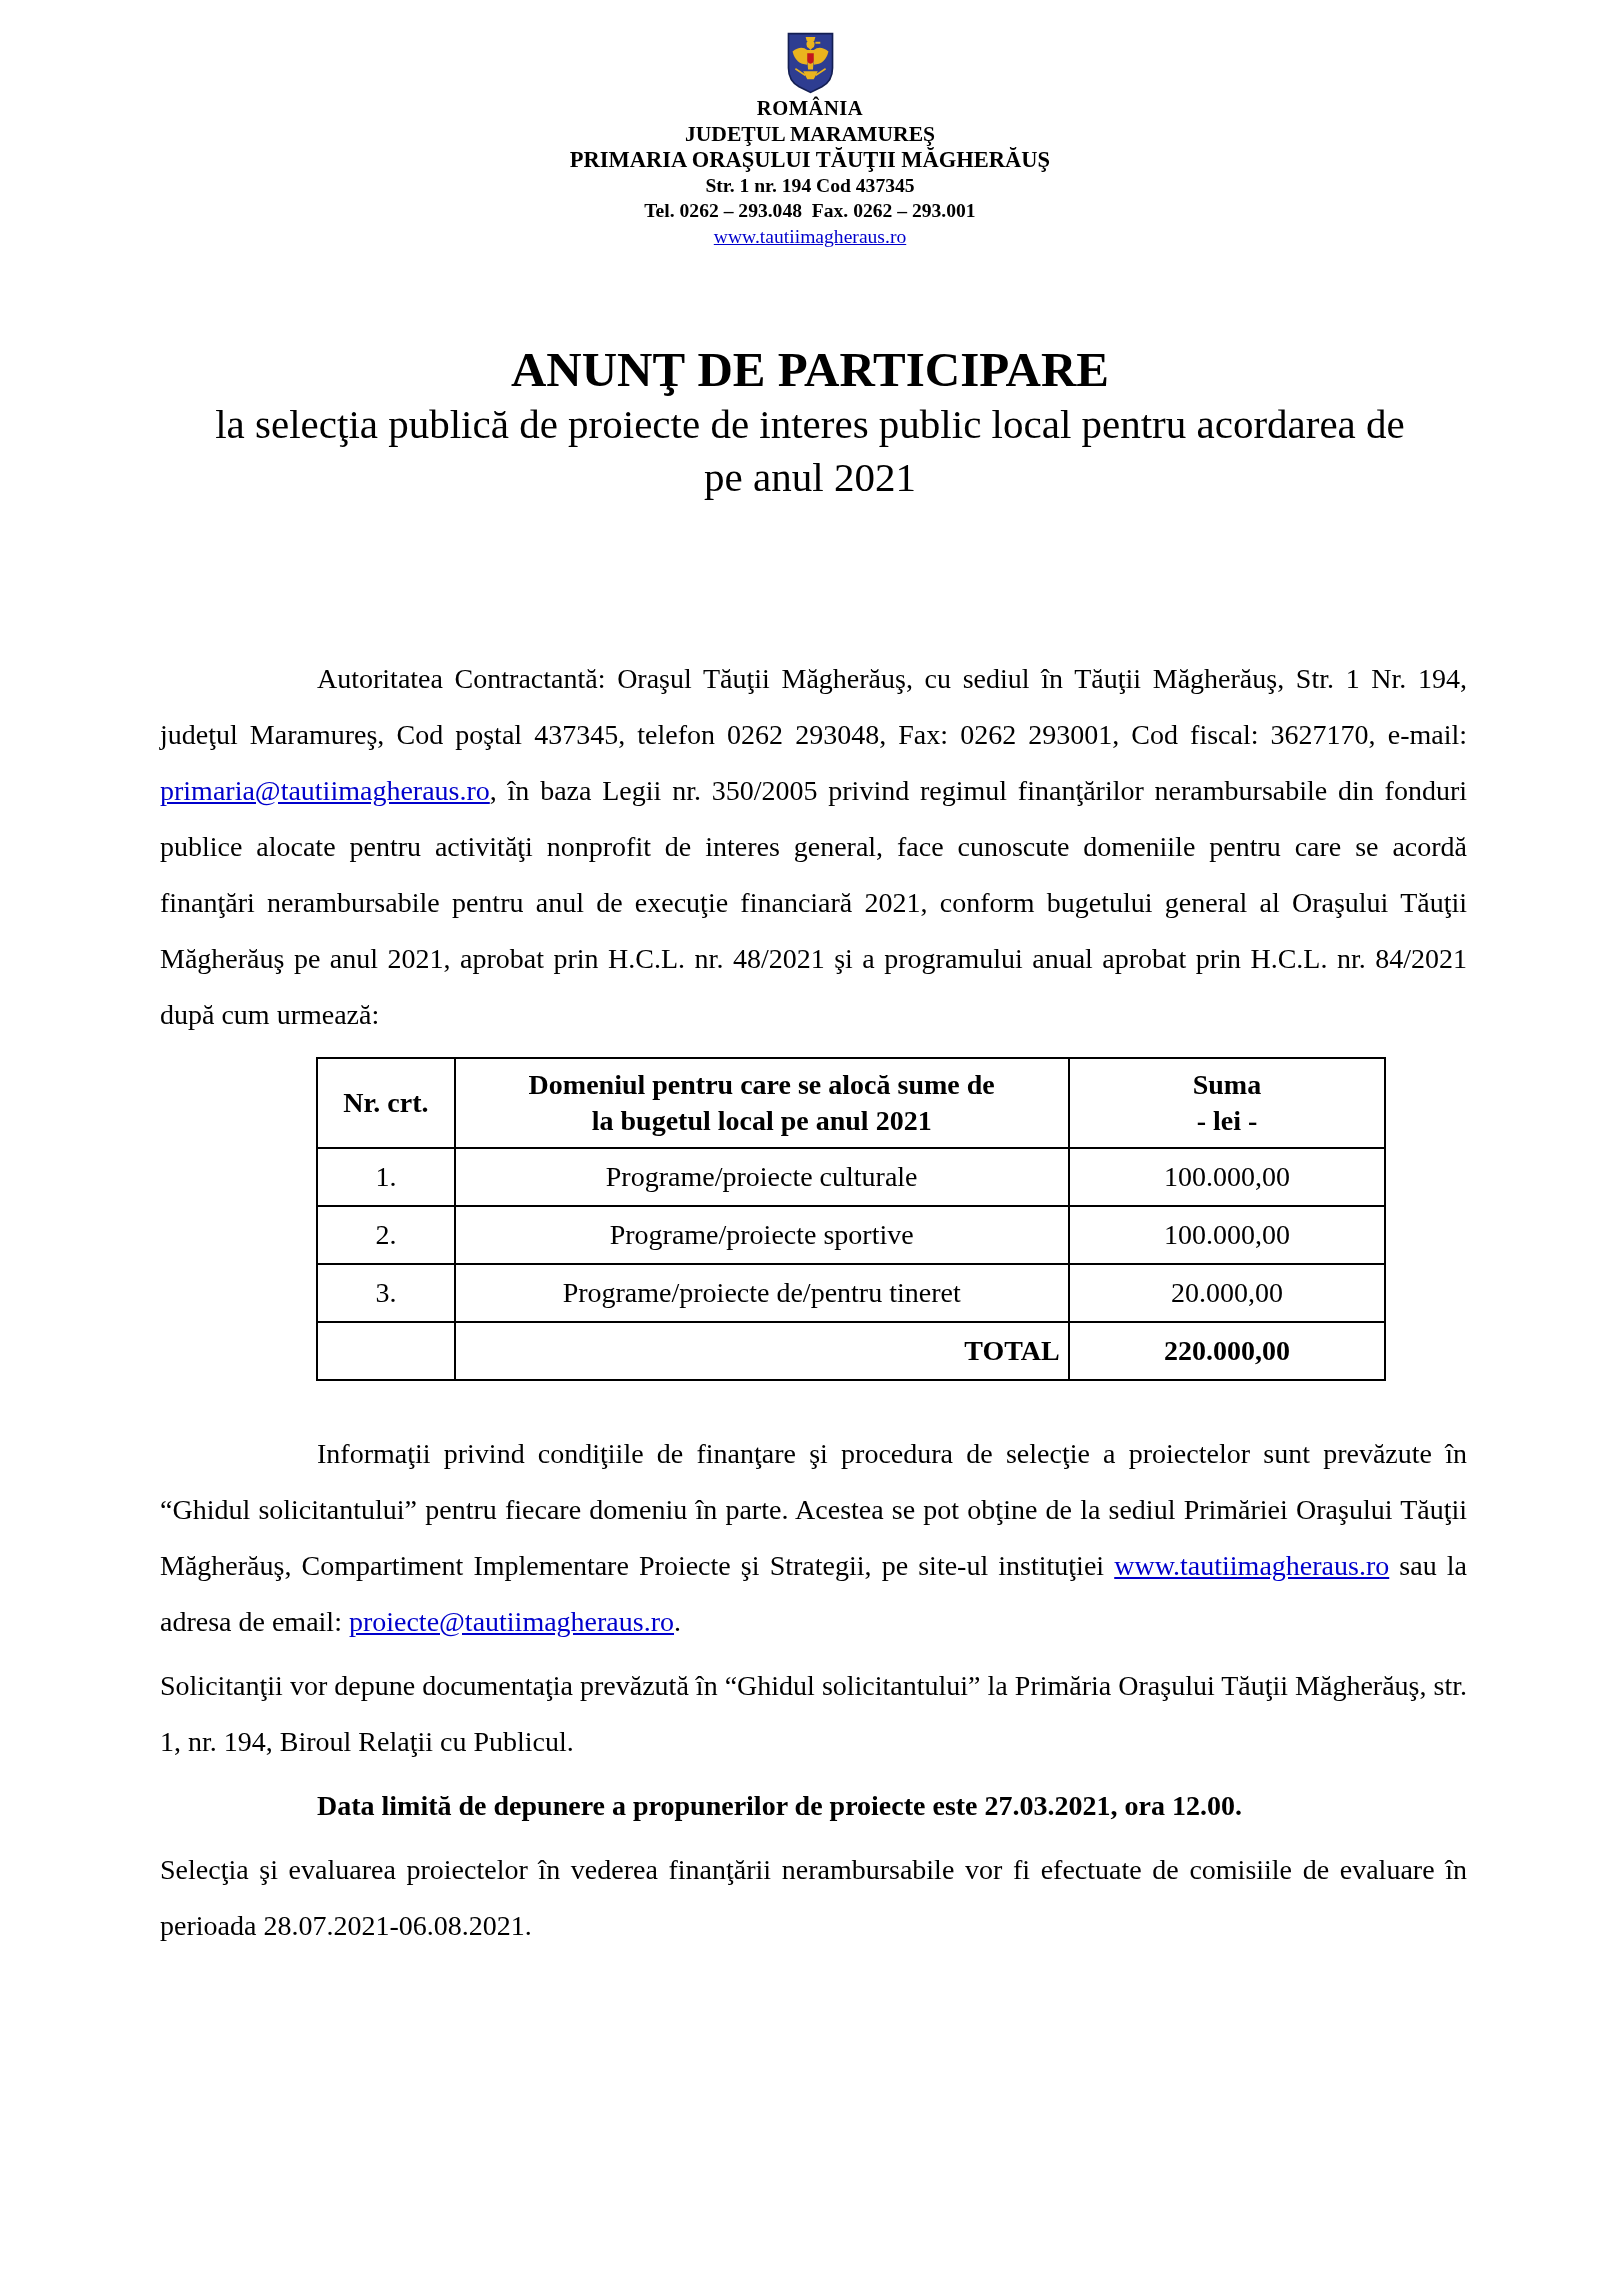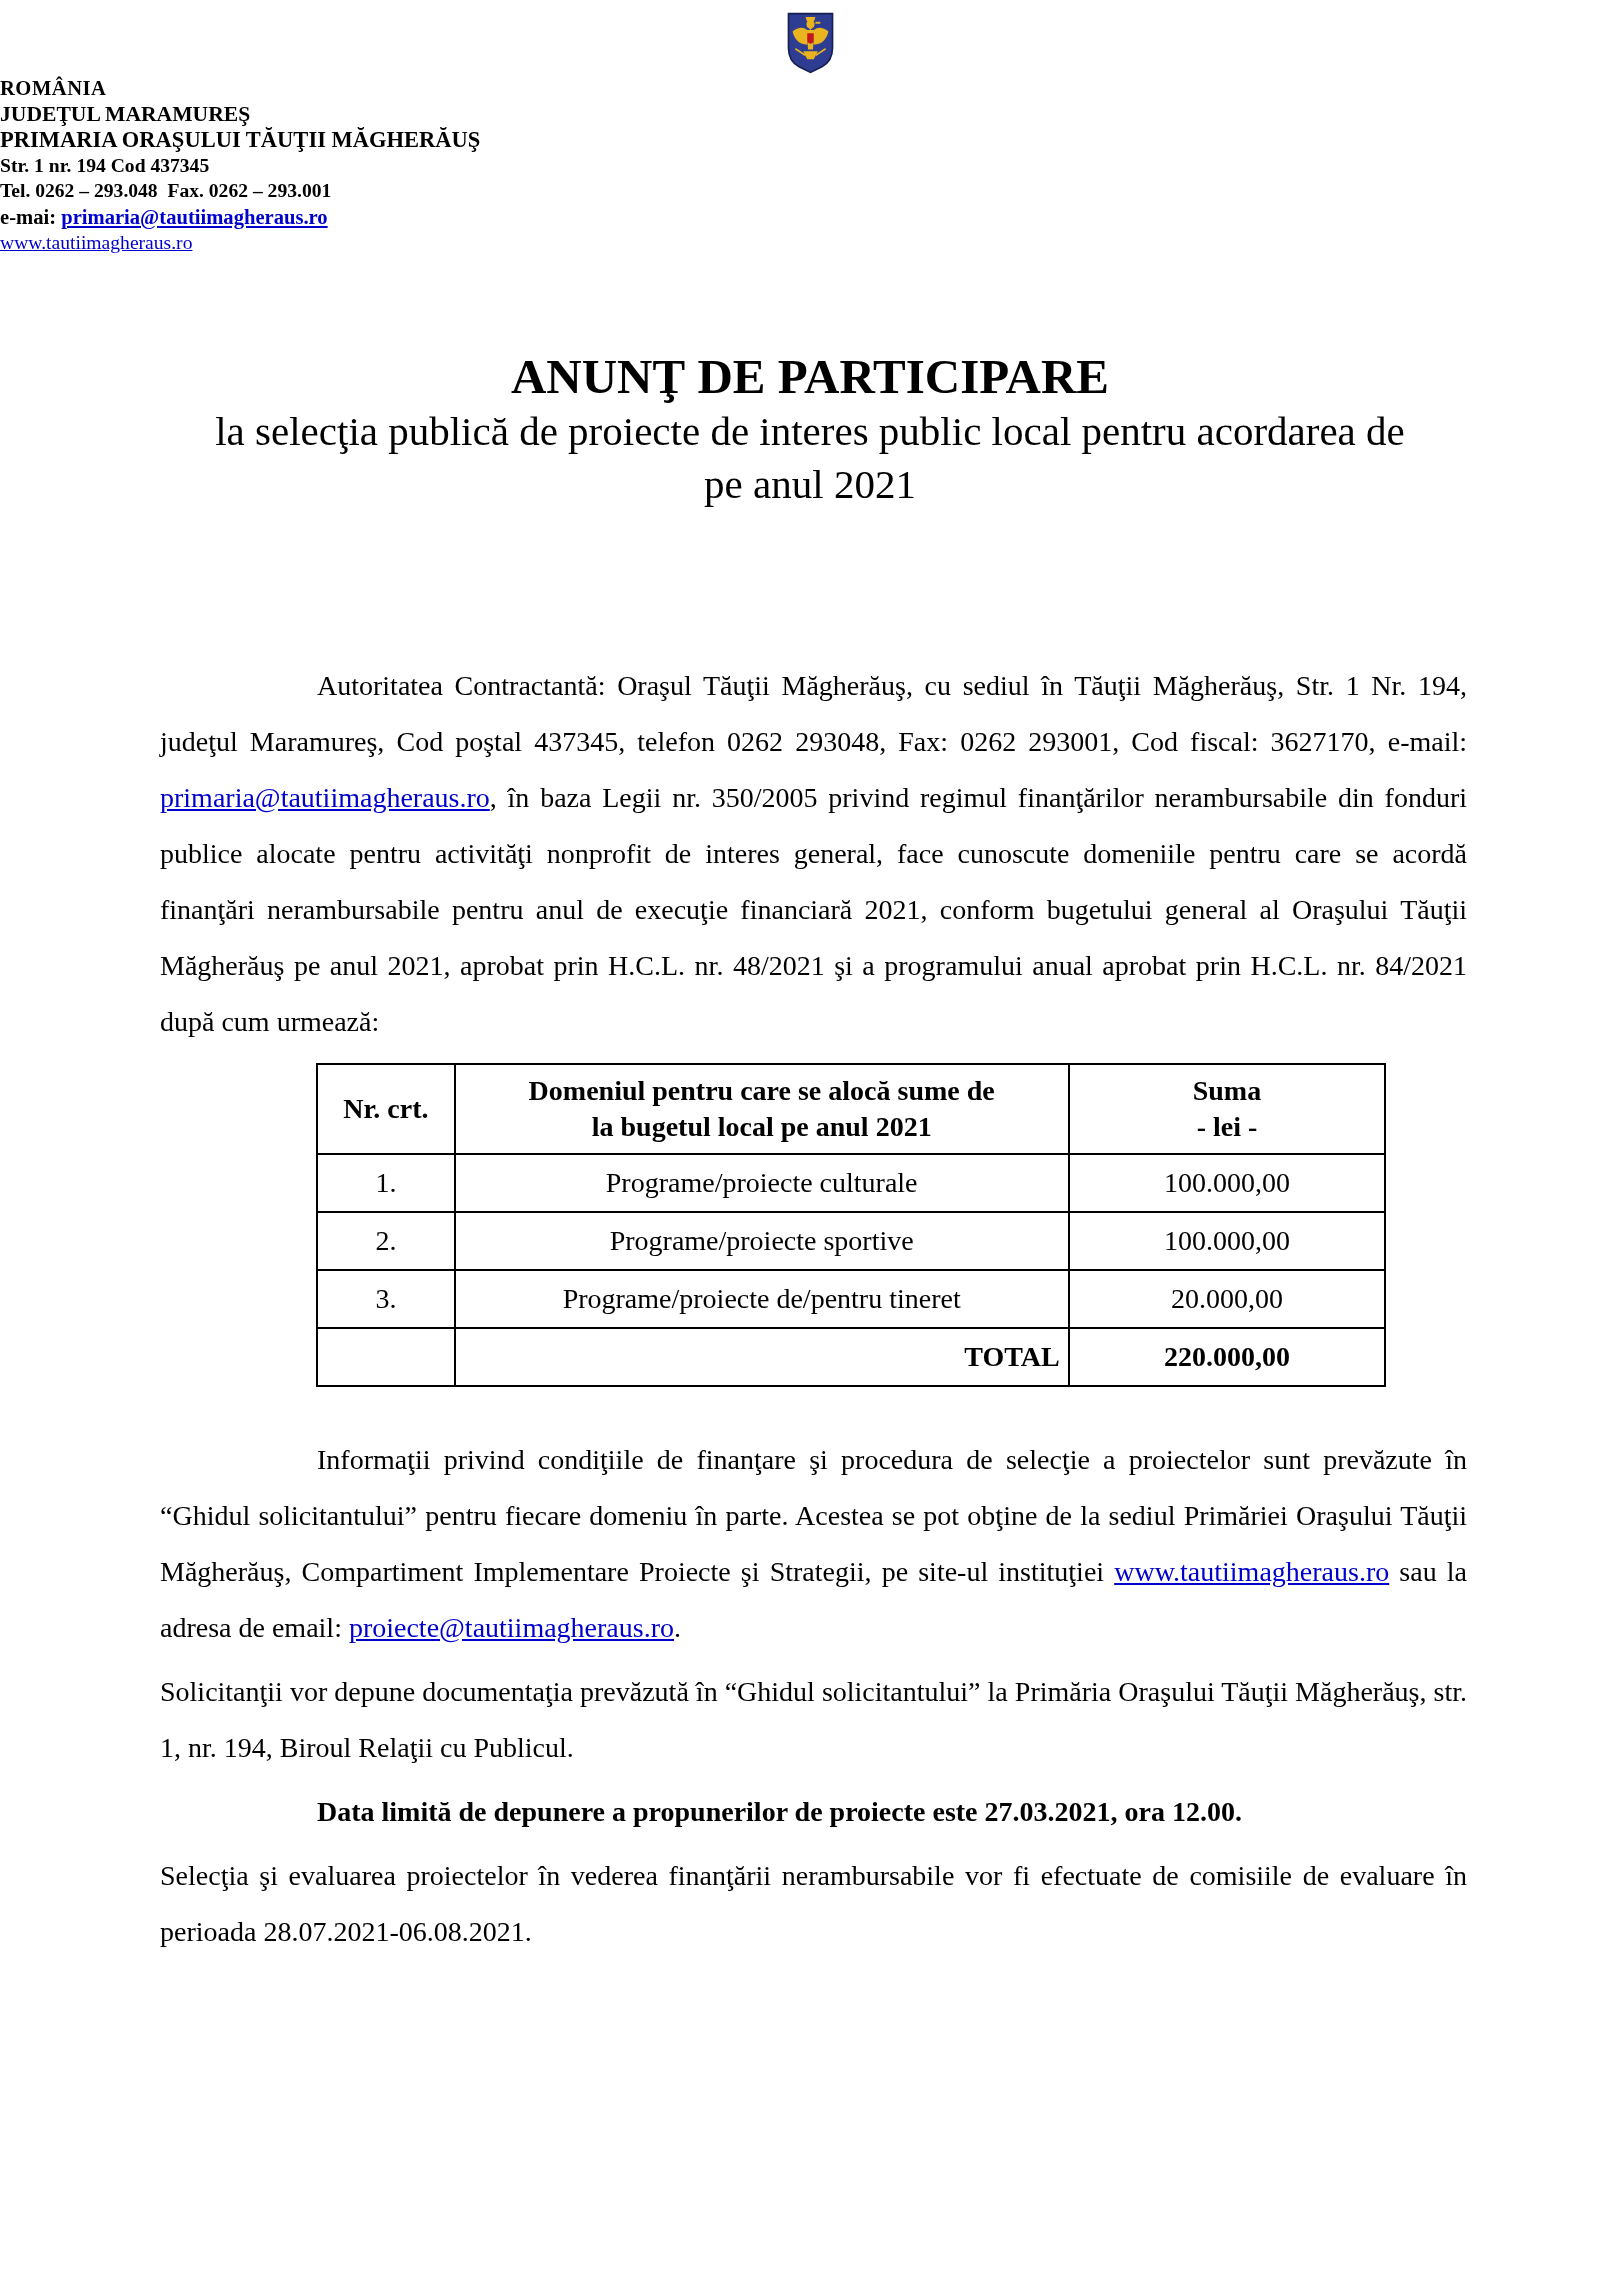--- a/index.html
+++ b/index.html
@@ -6,21 +6,21 @@
   .page {
     position:relative;
     width:1620px; height:2293px;
     background:#ffffff;
     color:#000000;
     font-family:"Liberation Serif","DejaVu Serif",serif;
     overflow:hidden;
   }
 
   
-  .letterhead { padding-top:12px; text-align:left; font-weight:bold; }
+  .letterhead { padding-top:32px; text-align:center; font-weight:bold; }
   .coa { display:block; margin:0 auto 2px auto; width:49px; height:62px; }
   .h-country { font-size:20.6px; line-height:25.5px; letter-spacing:0.5px; }
   .h-county  { font-size:21.6px; line-height:25.5px; }
   .h-org     { font-size:22.5px; line-height:26.5px; }
   .h-addr    { font-size:19.6px; line-height:24.5px; }
   .h-tel     { font-size:19.6px; line-height:25.5px; white-space:pre-wrap; }
   .h-email   { font-size:20.6px; line-height:26.5px; }
   .h-www     { font-size:19.6px; line-height:25.5px; font-weight:normal; }
   .lnk { color:#0000cc; text-decoration:underline; cursor:pointer; }
   .lnk.bold { font-weight:bold; }
@@ -74,24 +74,20 @@
         <path d="M12 44 L24 52 L23 54 L11 46 Z"></path>
         <path d="M48 44 L36 52 L37 54 L49 46 Z"></path>
       </g>
       <path d="M26 26 h8 v8 q0 4 -4 5 q-4 -1 -4 -5 z" fill="#c4161c"></path>
     </svg>
     <div class="h-line h-country">ROMÂNIA</div>
     <div class="h-line h-county">JUDEŢUL MARAMUREŞ</div>
     <div class="h-line h-org">PRIMARIA ORAŞULUI TĂUŢII MĂGHERĂUŞ</div>
     <div class="h-line h-addr">Str. 1 nr. 194 Cod 437345</div>
     <div class="h-line h-tel">Tel. 0262 – 293.048  Fax. 0262 – 293.001</div>
-    <div class="h-line h-email">
-      <span>e-mai:</span>
-      <a class="lnk bold">primaria@tautiimagheraus.ro</a>
-    </div>
     <div class="h-line h-www">
       <a class="lnk">www.tautiimagheraus.ro</a>
     </div>
   </header>
 
   <section class="title-block">
     <h1 class="main-title">ANUNŢ DE PARTICIPARE</h1>
     <div class="subtitle">
       <div>la selecţia publică de proiecte de interes public local pentru acordarea de</div>
       <div>pe anul 2021</div>

